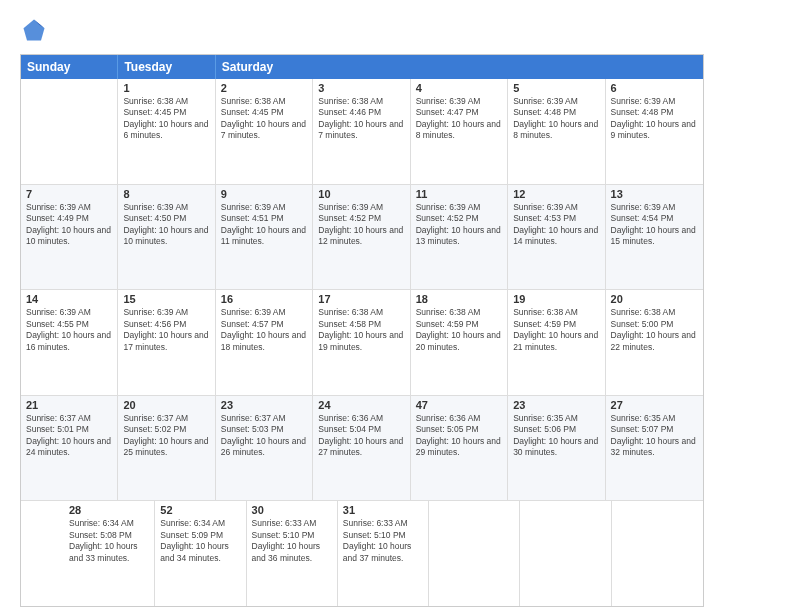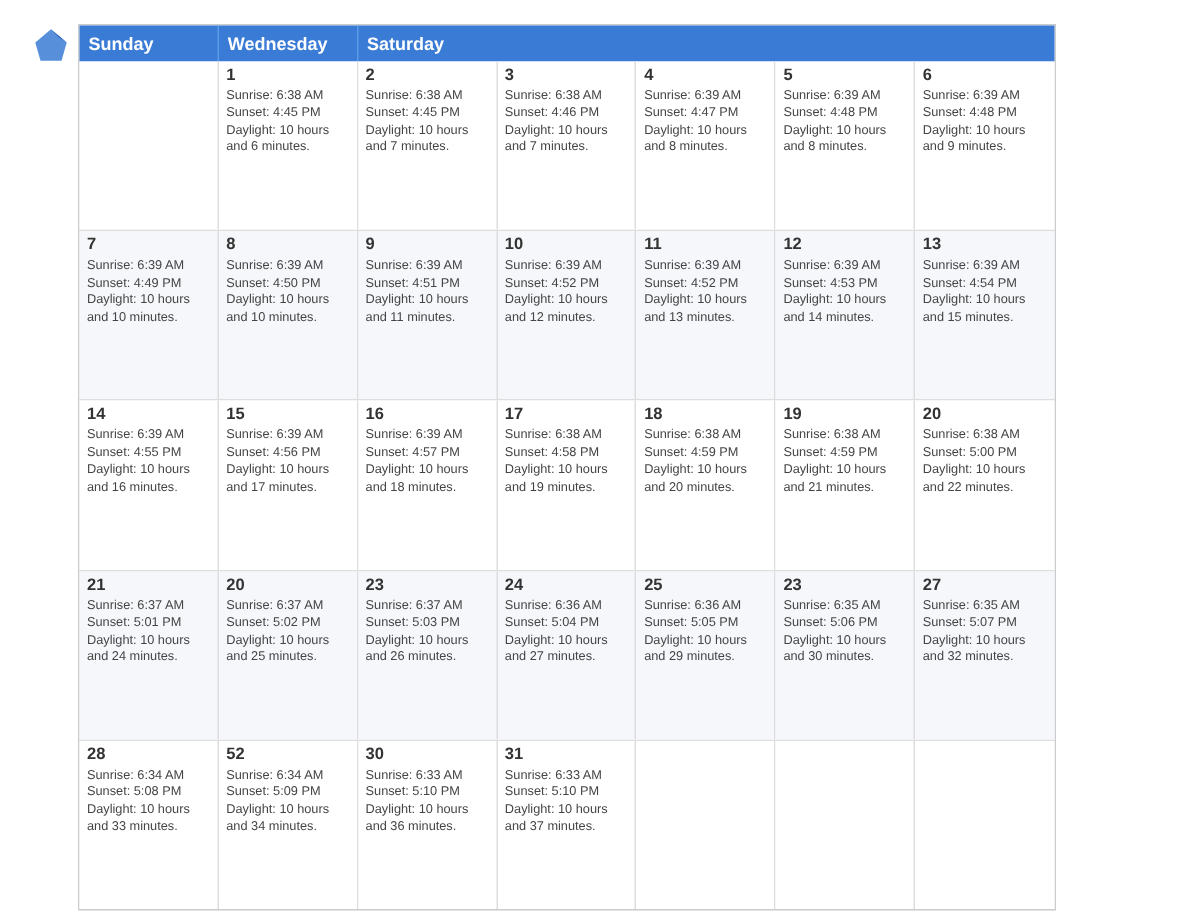--- a/index.html
+++ b/index.html
@@ -8,20 +8,21 @@
       background: #fff;
       width: 792px;
       height: 612px;
       overflow: hidden;
     }
     .page {
       width: 724px;
       height: 612px;
       padding: 16px 20px 5px 20px;
       display: flex;
+      flex-direction: column;
     }
     .header {
       display: flex;
       align-items: flex-start;
       justify-content: space-between;
       margin-bottom: 10px;
     }
     .logo {
       display: flex;
       align-items: center;
@@ -82,21 +83,21 @@
       display: flex;
       flex-direction: column;
       flex: 1;
     }
     .cal-row {
       display: grid;
       grid-template-columns: repeat(7, 1fr);
       flex: 1;
       border-bottom: 1px solid #ddd;
     }
-    .cal-row:last-child { border-bottom: none; }
+    .cal-row:last-child { border-bottom: none; margin-left: 43px; }
     .cal-cell {
       border-right: 1px solid #ddd;
       padding: 3px 5px;
       font-size: 9.5px;
       color: #333;
       background: #fff;
       display: flex;
       flex-direction: column;
     }
     .cal-cell:last-child { border-right: none; }
@@ -130,21 +131,21 @@
     </div>
     <div class="header-right">
       <div class="month-title"></div>
       <div class="location"></div>
     </div>
   </div>
 
   <div class="calendar">
     <div class="cal-header-row">
     <div class="cal-header-cell">Sunday</div>
-        <div class="cal-header-cell">Wednesday</div>
+        <div class="cal-header-cell">Tuesday</div>
         <div class="cal-header-cell">Saturday</div>
       </div>
     <div class="cal-body">
     <div class="cal-row">
           <div class="cal-cell"></div>
           <div class="cal-cell">
             <div class="day-num">1</div>
             <div class="day-info" style="white-space: pre-line;">Sunrise: 6:38 AM
 Sunset: 4:45 PM
 Daylight: 10 hours and 6 minutes.</div>
@@ -287,21 +288,21 @@
 Sunset: 5:03 PM
 Daylight: 10 hours and 26 minutes.</div>
           </div>
           <div class="cal-cell alt-row">
             <div class="day-num">24</div>
             <div class="day-info" style="white-space: pre-line;">Sunrise: 6:36 AM
 Sunset: 5:04 PM
 Daylight: 10 hours and 27 minutes.</div>
           </div>
           <div class="cal-cell alt-row">
-            <div class="day-num">25</div>
+            <div class="day-num">47</div>
             <div class="day-info" style="white-space: pre-line;">Sunrise: 6:36 AM
 Sunset: 5:05 PM
 Daylight: 10 hours and 29 minutes.</div>
           </div>
           <div class="cal-cell alt-row">
             <div class="day-num">23</div>
             <div class="day-info" style="white-space: pre-line;">Sunrise: 6:35 AM
 Sunset: 5:06 PM
 Daylight: 10 hours and 30 minutes.</div>
           </div>

